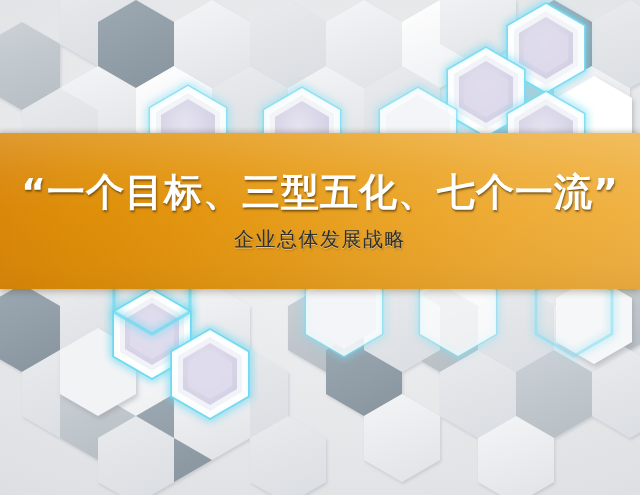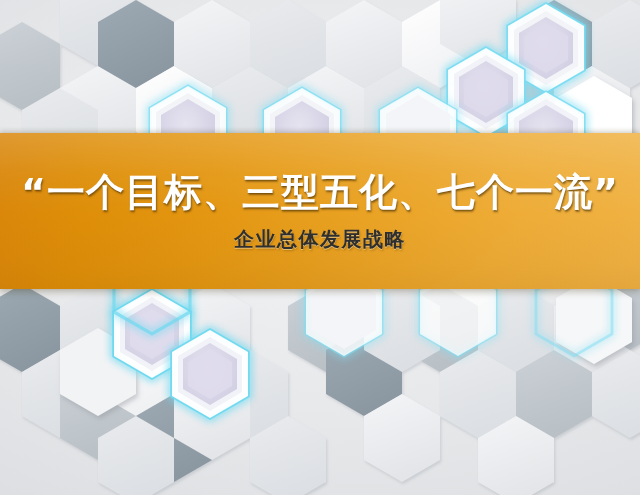--- a/index.html
+++ b/index.html
@@ -80,21 +80,21 @@
     white-space: nowrap;
     text-shadow:
        1px 2px 2px rgba(70,45,5,0.55),
        0 1px 0 rgba(120,80,10,0.35);
     margin: 0 0 0 0;
   }
   .subline {
     margin-top: 16px;
     color: #2f2f2f;
     font-size: 20px;
-    font-weight: bold;
+    font-weight: normal;
     letter-spacing: 1.5px;
     line-height: 1.1;
     white-space: nowrap;
     text-shadow:
        0 1px 0 rgba(255,235,190,0.55),
        1px 2px 2px rgba(90,60,5,0.30);
   }
 </style>
 </head>
 <body>

